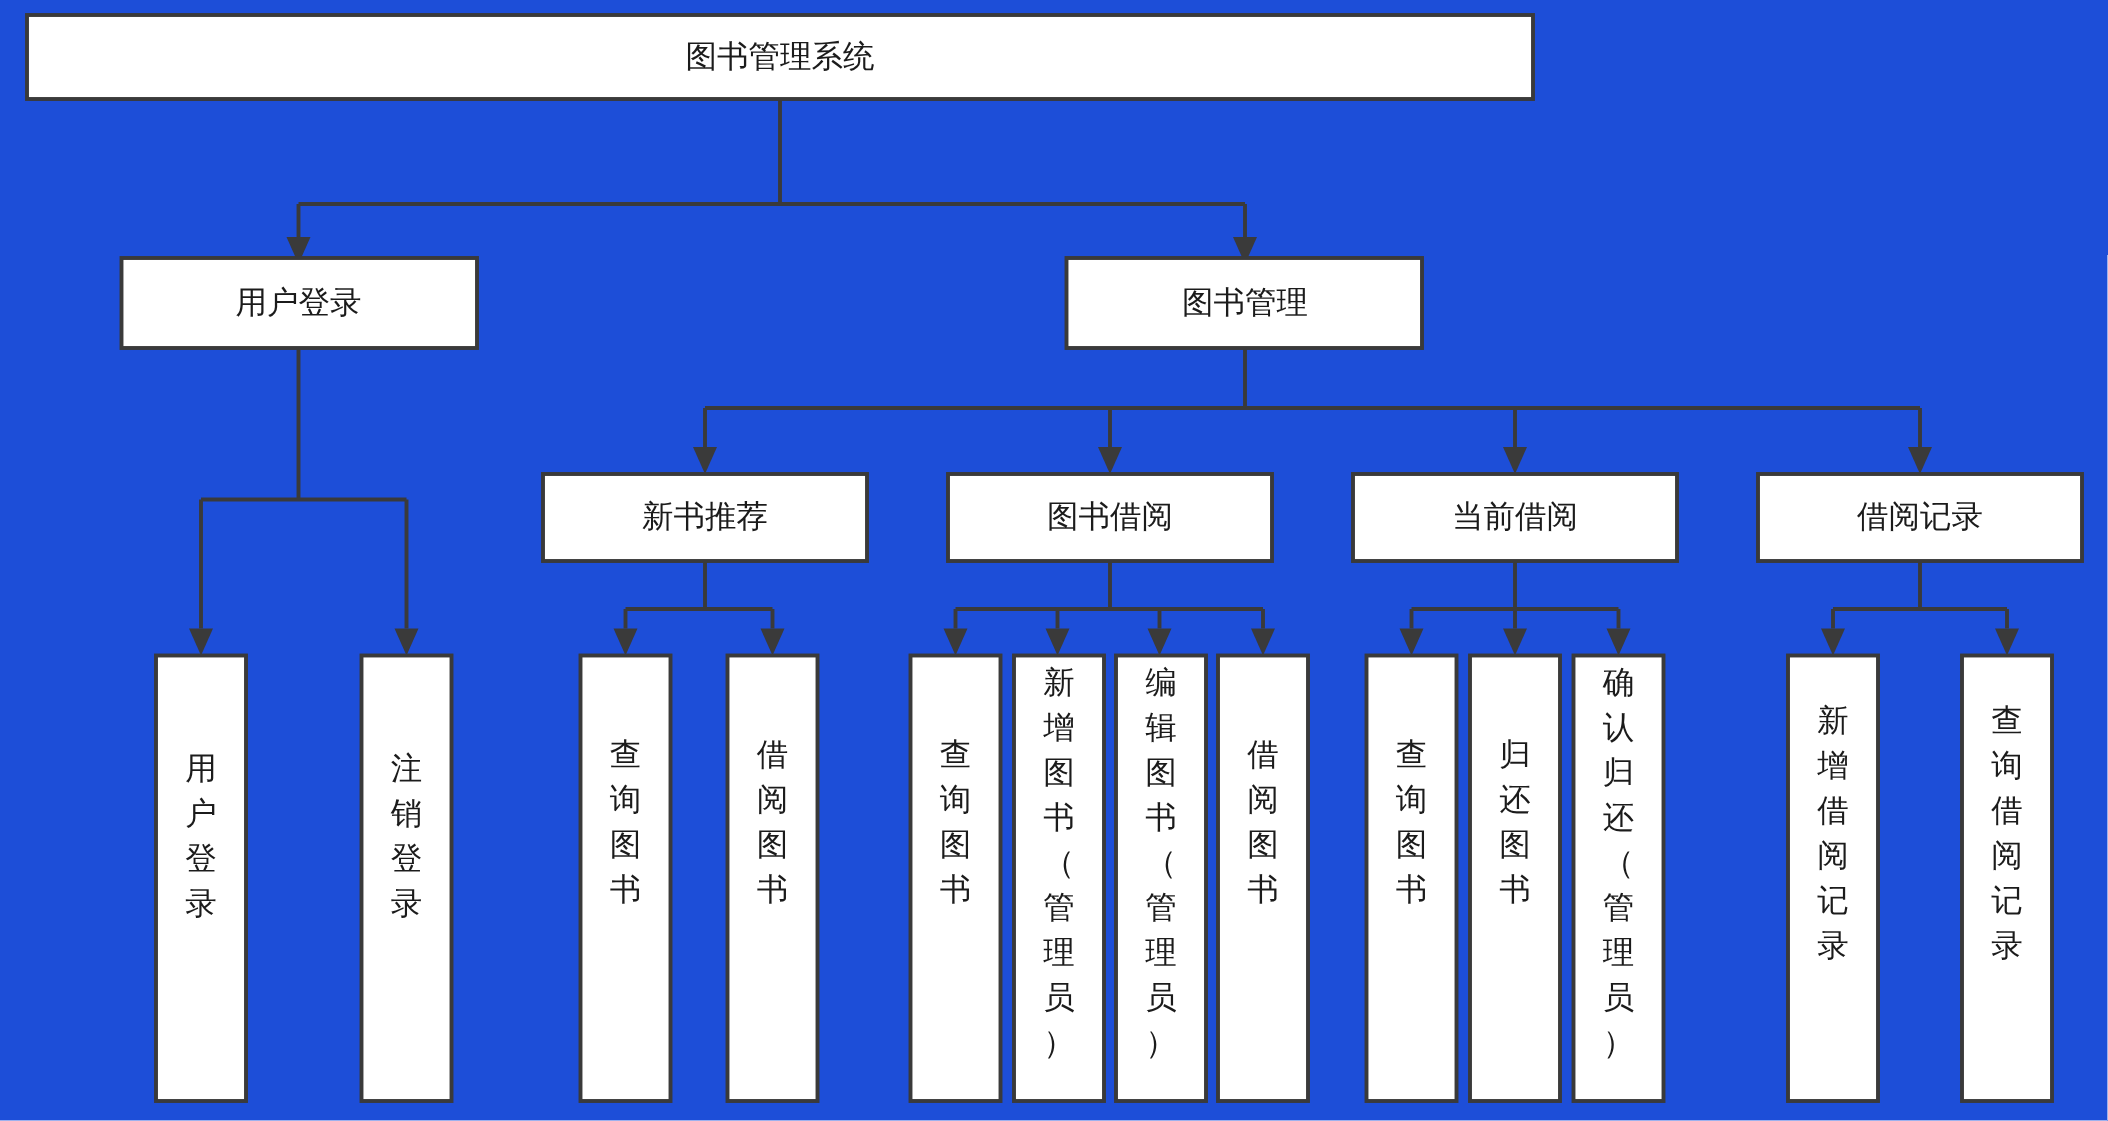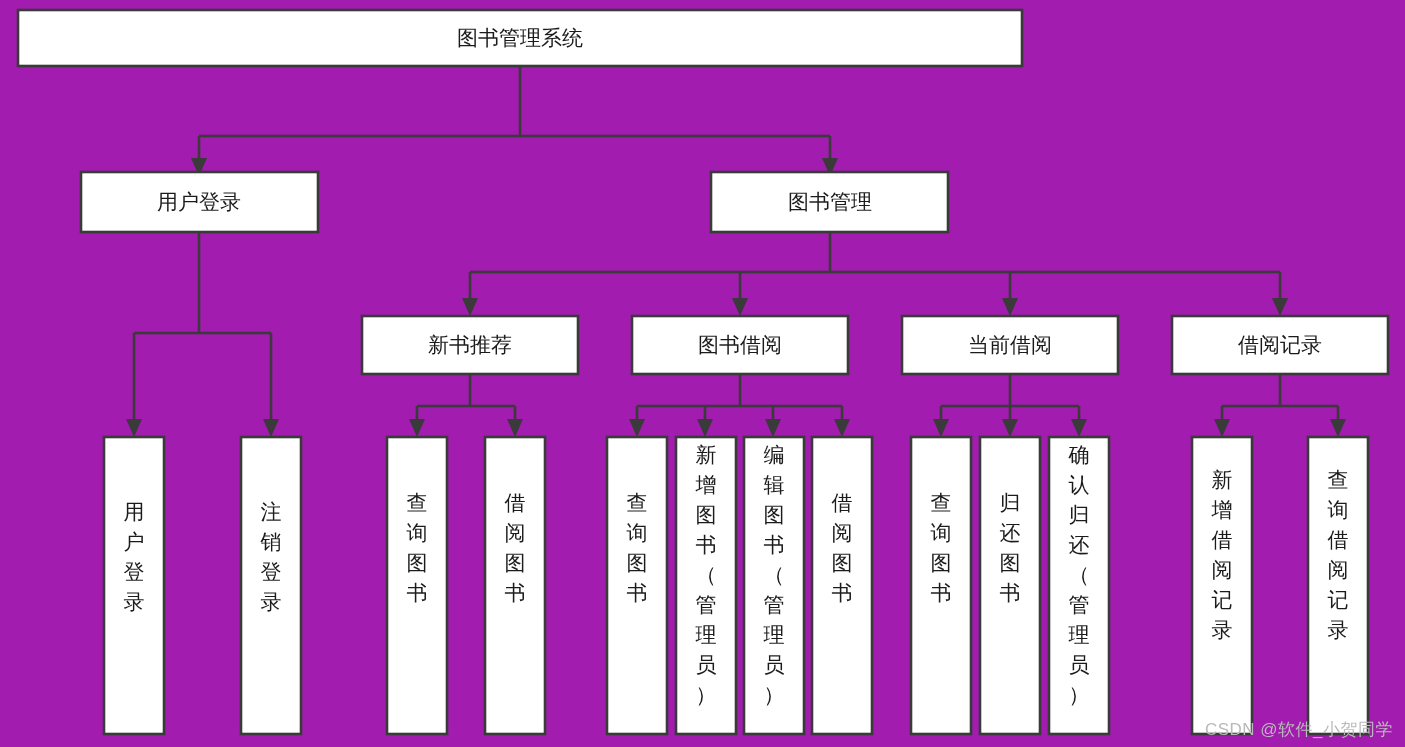--- a/index.html
+++ b/index.html
@@ -8,21 +8,21 @@
     padding: 0;
     background: #ffffff;
   }
   body {
     font-family: "Liberation Sans", "DejaVu Sans", sans-serif;
   }
   #diagram-root {
     position: relative;
     width: 1405px;
     height: 747px;
-    background: #a21caf;
+    background: #1d4ed8;
     overflow: hidden;
   }
   svg#tree-svg {
     position: absolute;
     left: 0;
     top: 0;
     width: 1405px;
     height: 747px;
     display: block;
   }
@@ -227,14 +227,13 @@
     <g>
       <rect class="node-box" x="1192" y="437" width="60" height="297"></rect>
       <text class="node-label-v" x="1222" y="487"><tspan x="1222" y="487">新</tspan><tspan x="1222" y="517">增</tspan><tspan x="1222" y="547">借</tspan><tspan x="1222" y="577">阅</tspan><tspan x="1222" y="607">记</tspan><tspan x="1222" y="637">录</tspan></text>
     </g>
     <g>
       <rect class="node-box" x="1308" y="437" width="60" height="297"></rect>
       <text class="node-label-v" x="1338" y="487"><tspan x="1338" y="487">查</tspan><tspan x="1338" y="517">询</tspan><tspan x="1338" y="547">借</tspan><tspan x="1338" y="577">阅</tspan><tspan x="1338" y="607">记</tspan><tspan x="1338" y="637">录</tspan></text>
     </g>
   </svg>
 
-  <div class="watermark-text">CSDN @软件_小贺同学</div>
 </div>
 
 </body></html>

